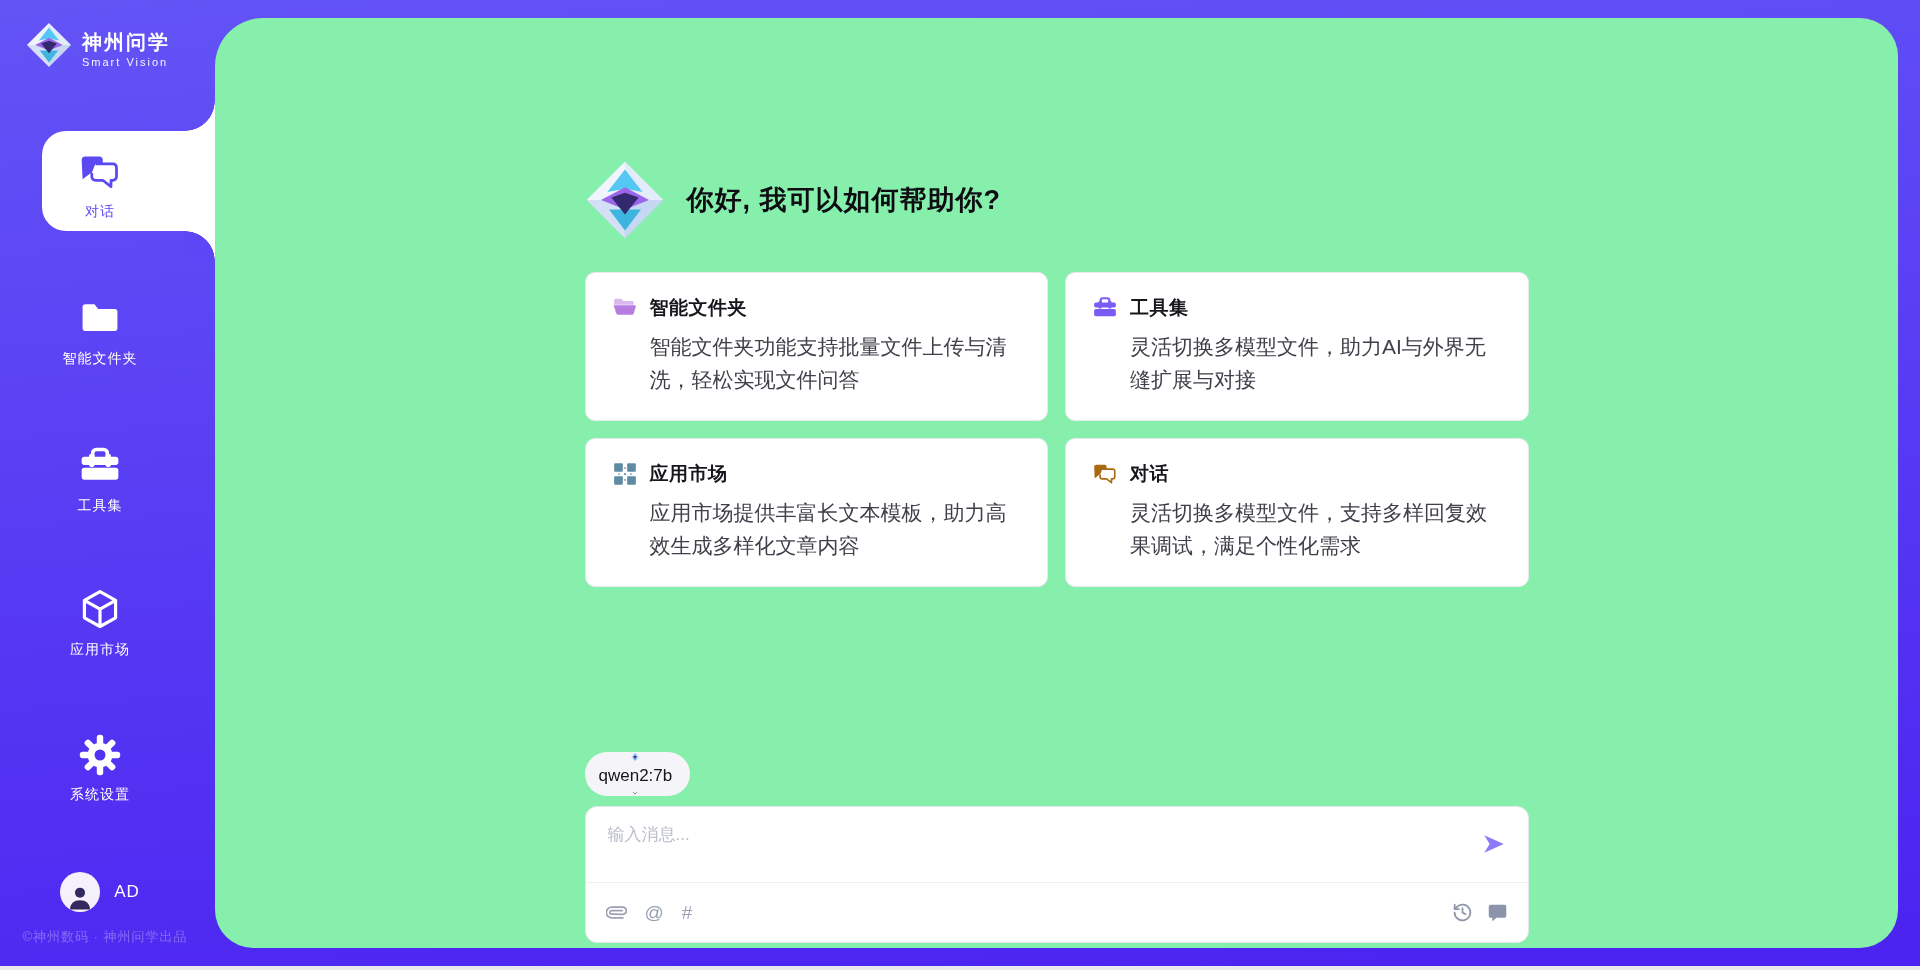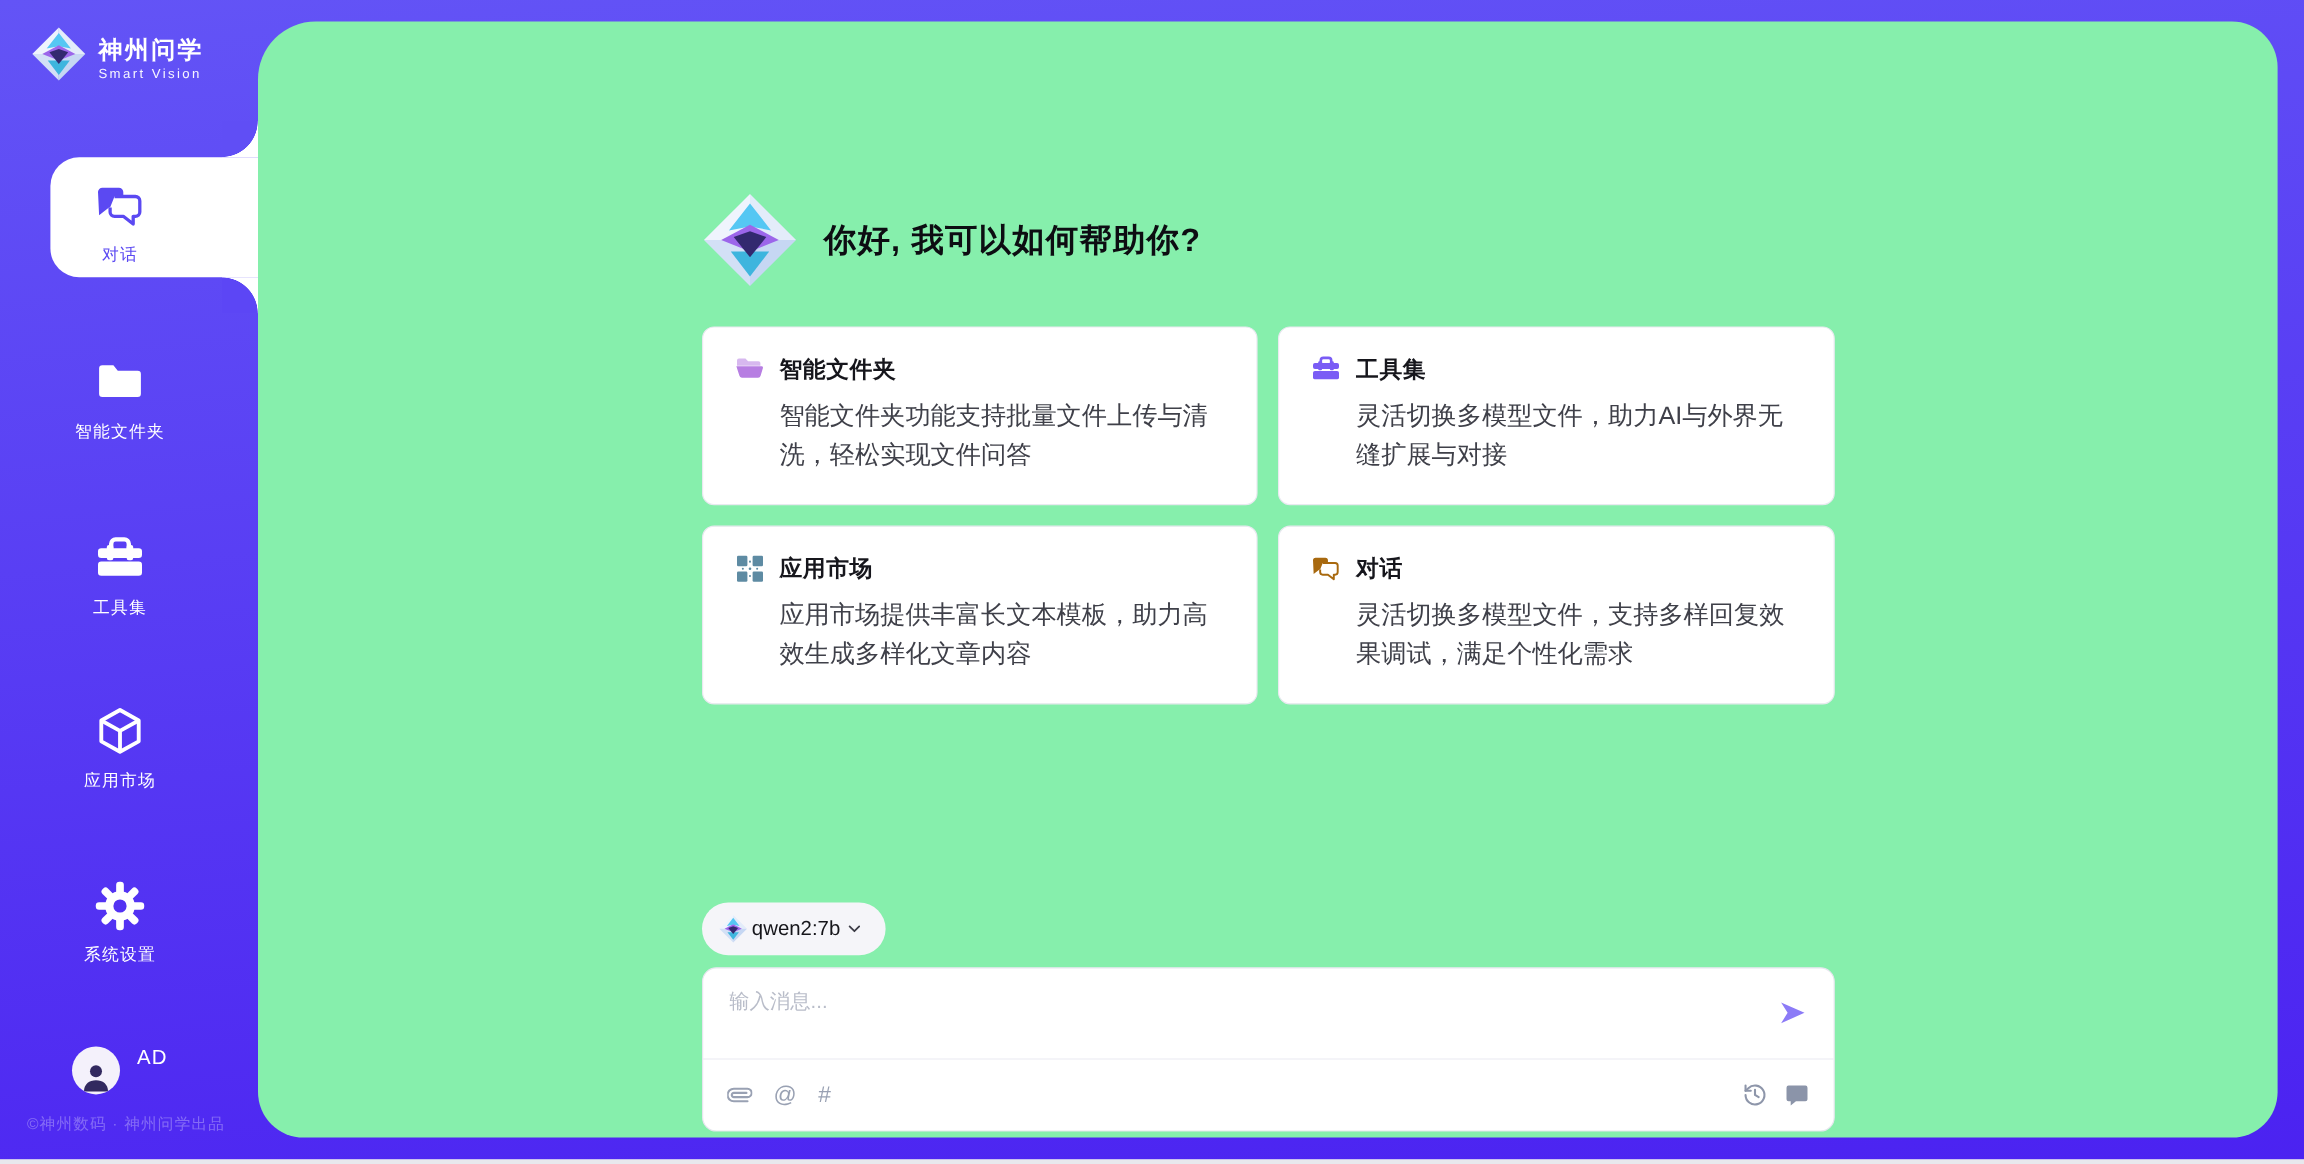--- a/index.html
+++ b/index.html
@@ -23,21 +23,21 @@
   .flare-top { top:101px; background:radial-gradient(circle at 0 0,#604ef5 0 29.5px,#fff 30px); }
   .flare-bottom { top:231px; background:radial-gradient(circle at 0 100%,#5c46f5 0 29.5px,#fff 30px); }
 
   .nav-item { position:absolute; left:0; width:200px; text-align:center; color:#fff; cursor:pointer; }
   .nav-item svg { width:44px; height:44px; display:inline-block; }
   .nav-label { display:block; font-size:14px; margin-top:5px; letter-spacing:1px; }
   .nav-item.active { color:#5b49f2; }
   .nav-item.active .nav-label { color:#5b49f2; }
   .ni-0 { top:150px; } .ni-1 { top:297px; } .ni-2 { top:444px; } .ni-3 { top:588px; } .ni-4 { top:733px; }
 
-  .user-row { position:absolute; left:0; top:872px; width:200px; display:flex; justify-content:center; gap:14px; cursor:pointer; }
+  .user-row { position:absolute; left:0; top:872px; width:200px; display:flex; align-items:center; justify-content:center; gap:14px; cursor:pointer; }
   .avatar { width:40px; height:40px; border-radius:50%; background:#f4f1fb; overflow:hidden; display:flex; align-items:flex-end; justify-content:center; }
   .avatar svg { width:30px; height:30px; }
   .user-name { color:#fff; font-size:17px; letter-spacing:1px; }
   .side-footer { position:absolute; left:0; top:928px; width:210px; text-align:center;
     color:rgba(255,255,255,.30); font-size:13px; letter-spacing:1px; }
 
   
   .panel { position:absolute; left:215px; top:18px; right:22px; bottom:22px;
     background:#86efac; border-radius:48px 38px 38px 38px; overflow:hidden;
     display:flex; justify-content:center; }
@@ -50,21 +50,21 @@
   .cards { margin-top:32px; display:grid; grid-template-columns:1fr 1fr; gap:17px; }
   .card { border:1px solid #e9e9f0; border-radius:10px; background:#fff;
     padding:22px 26px 24px; min-height:130px; cursor:pointer; }
   .card-head { display:flex; align-items:center; gap:12px; }
   .card-head svg { width:26px; height:26px; flex:0 0 auto; }
   .card-title { font-size:19px; font-weight:bold; color:#16161c; letter-spacing:.5px; }
   .card-desc { margin-top:10px; margin-left:38px; font-size:21px; color:#3f4049; line-height:1.55; }
   .c-folder { color:#b77ee2; } .c-toolbox { color:#7a5cf5; } .c-grid { color:#5e8ba3; } .c-chat { color:#a8690f; }
 
   .model-pill { margin-top:165px; align-self:flex-start; display:inline-flex; align-items:center; gap:4px;
-    height:44px; padding:0 18px 0 14px; border-radius:22px; background:#f5f5f9; cursor:pointer; }
+    height:44px; padding:0 18px 0 14px; border-radius:22px; background:#f5f5f9; cursor:pointer;flex-direction:column; }
   .model-pill .pill-logo { width:24px; height:24px; }
   .model-name { font-size:17px; color:#15151a; }
   .chevron { width:16px; height:16px; }
 
   .composer { position:relative; margin-top:10px; height:137px; border:1px solid #e6e6ee; border-radius:12px; background:#fff; }
   .composer textarea { position:absolute; left:22px; top:16px; width:820px; height:52px;
     border:none; outline:none; resize:none; font-family:inherit; font-size:17px; color:#33333b; background:transparent; }
   .composer textarea::placeholder { color:#b9bdc9; }
   .send-btn { position:absolute; top:24px; right:20px; width:28px; height:28px; cursor:pointer; background:none; border:none; }
   .send-btn svg { width:26px; height:26px; }

